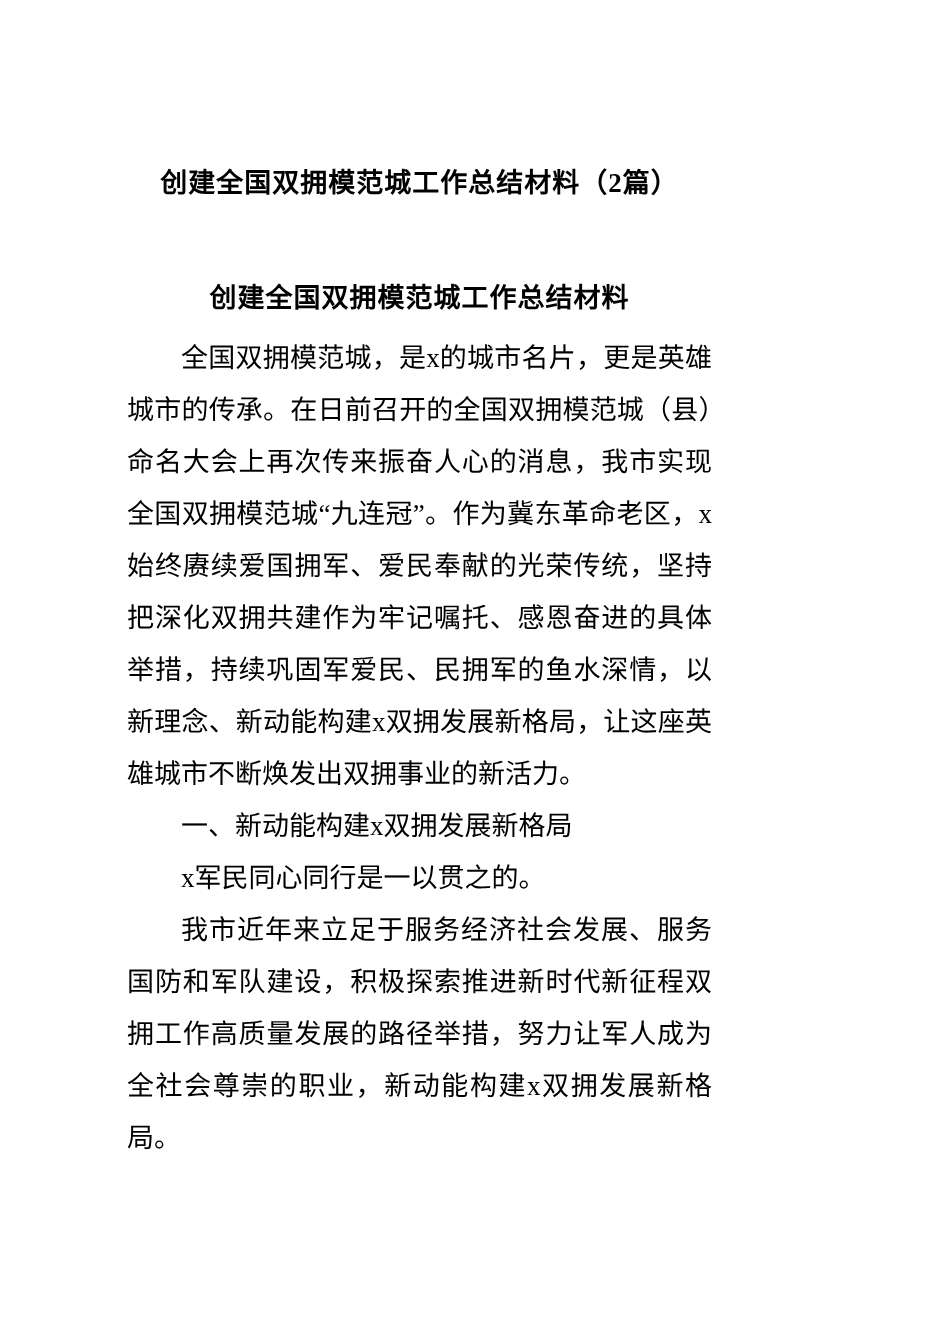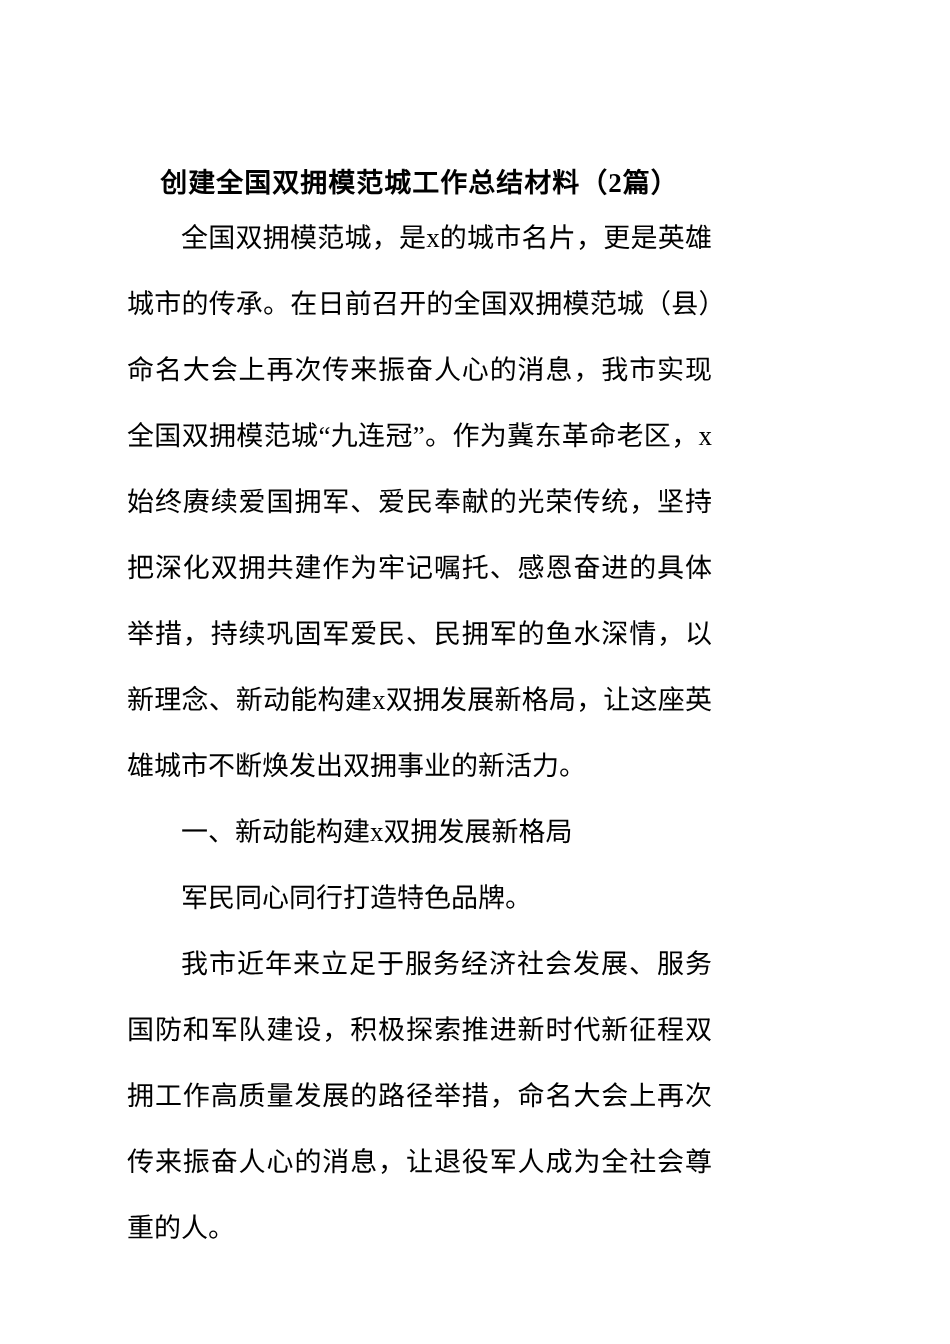--- a/index.html
+++ b/index.html
@@ -42,38 +42,39 @@
     font-weight: 700;
     line-height: 44px;
     text-align: center;
     letter-spacing: 1px;
     white-space: nowrap;
   }
   .body-text p {
     margin: 0;
     font-size: 27px;
     font-weight: 400;
-    line-height: 66px;
+    line-height: 52px;
     text-align: justify;
     text-justify: inter-ideograph;
     text-align-last: left;
     text-indent: 2em;
     word-break: break-all;
   }
 </style>
 </head>
 <body>
 
 <div class="page">
   <div class="doc">
 
     <h1 class="main-title">创建全国双拥模范城工作总结材料（2篇）</h1>
 
+    <h2 class="section-title">创建全国双拥模范城工作总结材料</h2>
 
     <div class="body-text">
       <p>全国双拥模范城，是x的城市名片，更是英雄城市的传承。在日前召开的全国双拥模范城（县）命名大会上再次传来振奋人心的消息，我市实现全国双拥模范城“九连冠”。作为冀东革命老区，x始终赓续爱国拥军、爱民奉献的光荣传统，坚持把深化双拥共建作为牢记嘱托、感恩奋进的具体举措，持续巩固军爱民、民拥军的鱼水深情，以新理念、新动能构建x双拥发展新格局，让这座英雄城市不断焕发出双拥事业的新活力。</p>
       <p>一、新动能构建x双拥发展新格局</p>
-      <p>军民同心同行打造特色品牌。</p>
-      <p>我市近年来立足于服务经济社会发展、服务国防和军队建设，积极探索推进新时代新征程双拥工作高质量发展的路径举措，命名大会上再次传来振奋人心的消息，让退役军人成为全社会尊重的人。</p>
+      <p>x军民同心同行是一以贯之的。</p>
+      <p>我市近年来立足于服务经济社会发展、服务国防和军队建设，积极探索推进新时代新征程双拥工作高质量发展的路径举措，努力让军人成为全社会尊崇的职业，新动能构建x双拥发展新格局。</p>
     </div>
 
   </div>
 </div>
 
 </body></html>

